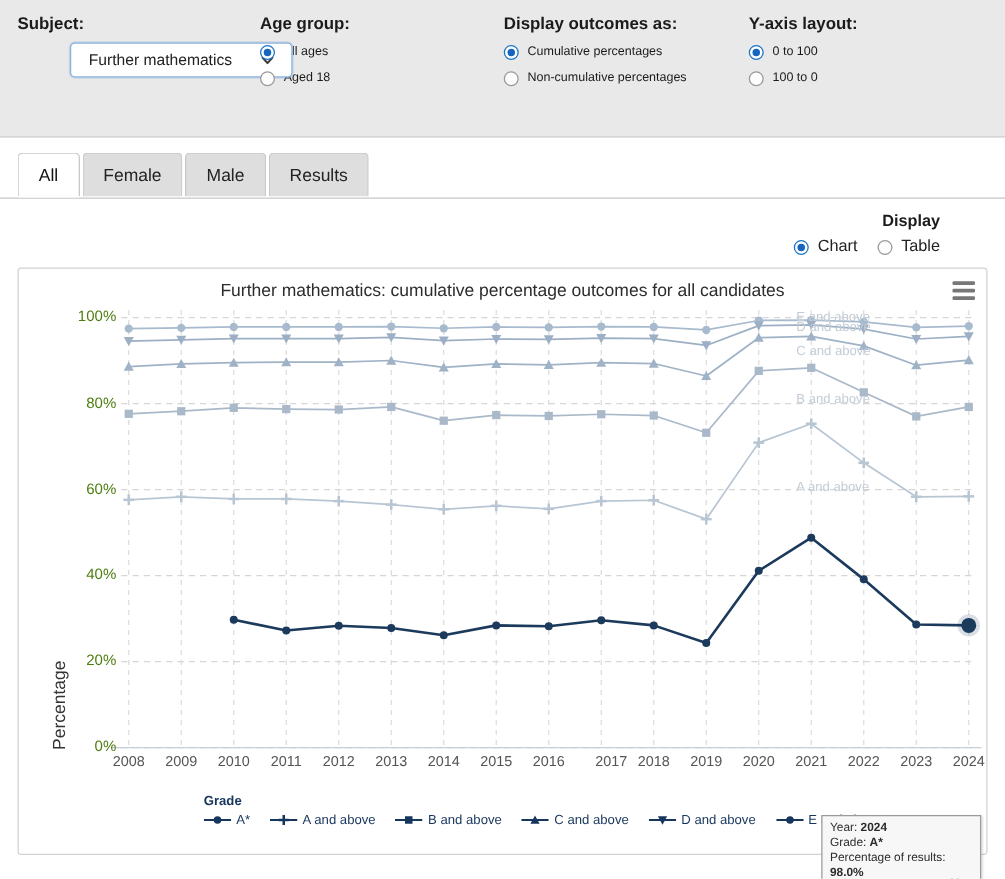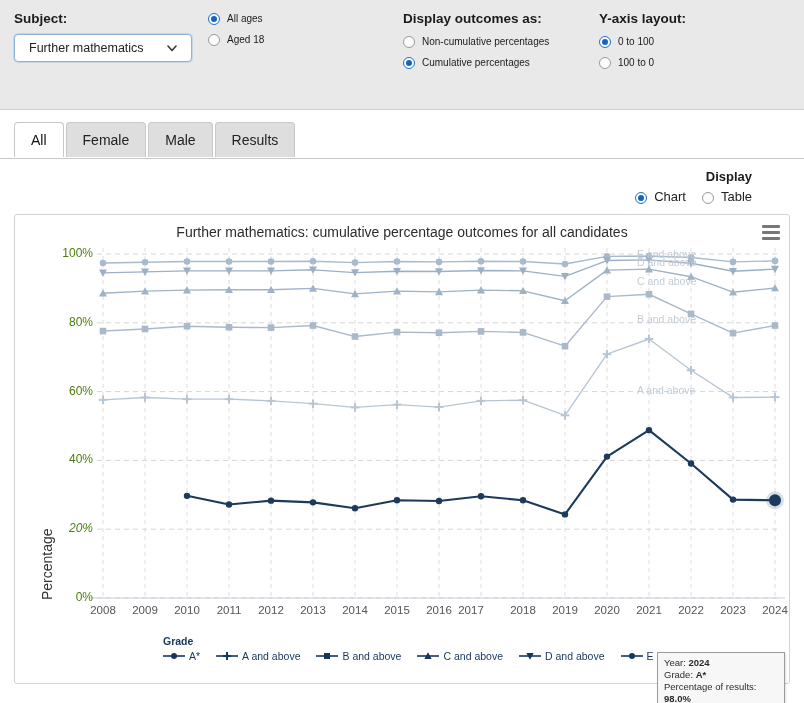--- a/index.html
+++ b/index.html
@@ -28,21 +28,21 @@
   .ctrl-group.display-as { width: 196px; }
   .ctrl-group.yaxis { width: 180px; }
 
   .ctrl-label {
     font-weight: bold;
     font-size: 13.5px;
     color: #1b1b1b;
     margin-bottom: 8px;
     display: block;
   }
-  .select-wrap { position: relative; width: 173px; }
+  .select-wrap { position: relative; width: 173px; margin-left: 42px; }
   select.subject-select {
     -webkit-appearance: none;
     appearance: none;
     width: 178px;
     height: 28px;
     padding: 2px 24px 2px 14px;
     font-family: "Liberation Sans", sans-serif;
     font-size: 12.5px;
     color: #222;
     background: #ffffff;
@@ -271,39 +271,40 @@
       </select>
       <span class="select-caret">
         <svg width="10" height="10" viewBox="0 0 10 10">
             <path d="M1 3 L5 7.5 L9 3" stroke="#3a3a3a" stroke-width="1.6" fill="none" stroke-linecap="round" stroke-linejoin="round"></path>
           </svg>
       </span>
     </div>
   </div>
 
   <div class="ctrl-group agegroup">
+    <span class="ctrl-label">Age group:</span>
     <div class="radio-row">
       <span class="radio checked"></span>
       <span class="rtext">All ages</span>
     </div>
     <div class="radio-row">
       <span class="radio"></span>
       <span class="rtext">Aged 18</span>
     </div>
   </div>
 
   <div class="ctrl-group display-as">
     <span class="ctrl-label">Display outcomes as:</span>
     <div class="radio-row">
+      <span class="radio checked"></span>
+      <span class="rtext">Cumulative percentages</span>
+    </div>
+    <div class="radio-row">
       <span class="radio"></span>
       <span class="rtext wrap">Non-cumulative percentages</span>
-    </div>
-    <div class="radio-row">
-      <span class="radio checked"></span>
-      <span class="rtext">Cumulative percentages</span>
     </div>
   </div>
 
   <div class="ctrl-group yaxis">
     <span class="ctrl-label">Y-axis layout:</span>
     <div class="radio-row">
       <span class="radio checked"></span>
       <span class="rtext">0 to 100</span>
     </div>
     <div class="radio-row">
@@ -590,35 +591,35 @@
         <div class="legend-item">
           <svg width="22" height="10">
             <line x1="0" y1="5" x2="22" y2="5" stroke="#17365d" stroke-width="1.6"></line>
             <circle cx="11" cy="5" r="3" fill="#17365d"></circle>
           </svg>
           <span>E and above</span>
         </div>
       </div>
   </div>
 <div class="ytick-label" style="left: 32px; top: 375px;">0%</div>
-    <div class="ytick-label" style="left: 32px; top: 306.2px; font-style: italic;">20%</div>
+    <div class="ytick-label" style="left: 32px; top: 306.2px;">20%</div>
     <div class="ytick-label" style="left: 32px; top: 237.4px;">40%</div>
     <div class="ytick-label" style="left: 32px; top: 168.6px;">60%</div>
     <div class="ytick-label" style="left: 32px; top: 99.8px;">80%</div>
     <div class="ytick-label" style="left: 32px; top: 31px;">100%</div>
     <div class="xtick-label" style="left: 68px; top: 389px;">2008</div>
     <div class="xtick-label" style="left: 110px; top: 389px;">2009</div>
     <div class="xtick-label" style="left: 152px; top: 389px;">2010</div>
     <div class="xtick-label" style="left: 194px; top: 389px;">2011</div>
     <div class="xtick-label" style="left: 236px; top: 389px;">2012</div>
     <div class="xtick-label" style="left: 278px; top: 389px;">2013</div>
     <div class="xtick-label" style="left: 320px; top: 389px;">2014</div>
     <div class="xtick-label" style="left: 362px; top: 389px;">2015</div>
     <div class="xtick-label" style="left: 404px; top: 389px;">2016</div>
-    <div class="xtick-label" style="left: 436px; top: 389px;">2017</div>
+    <div class="xtick-label" style="left: 454px; top: 389px;">2017</div>
     <div class="xtick-label" style="left: 488px; top: 389px;">2018</div>
     <div class="xtick-label" style="left: 530px; top: 389px;">2019</div>
     <div class="xtick-label" style="left: 572px; top: 389px;">2020</div>
     <div class="xtick-label" style="left: 614px; top: 389px;">2021</div>
     <div class="xtick-label" style="left: 656px; top: 389px;">2022</div>
     <div class="xtick-label" style="left: 698px; top: 389px;">2023</div>
     <div class="xtick-label" style="left: 740px; top: 389px;">2024</div>
     <div class="series-endlabel" style="left: 622px; top: 32.88px;">E and above</div>
     <div class="series-endlabel" style="left: 622px; top: 41.136px;">D and above</div>
     <div class="series-endlabel" style="left: 622px; top: 60.056px;">C and above</div>

